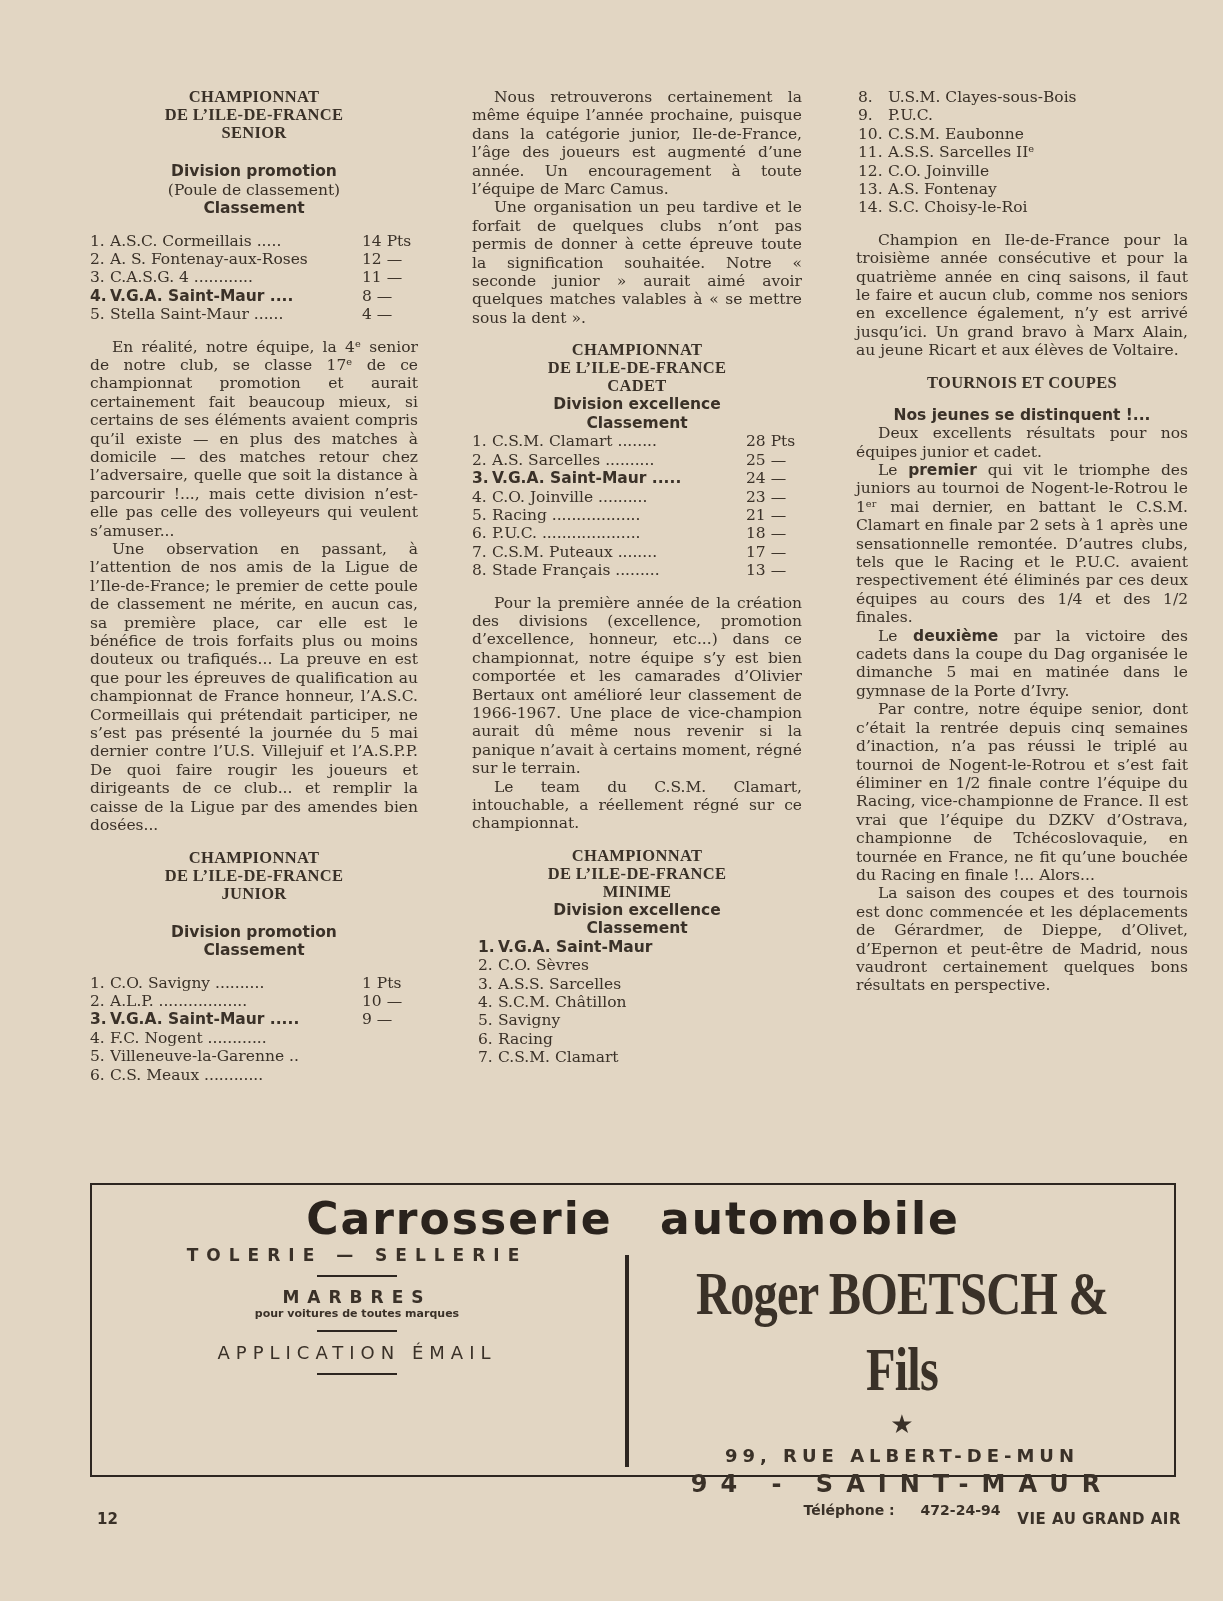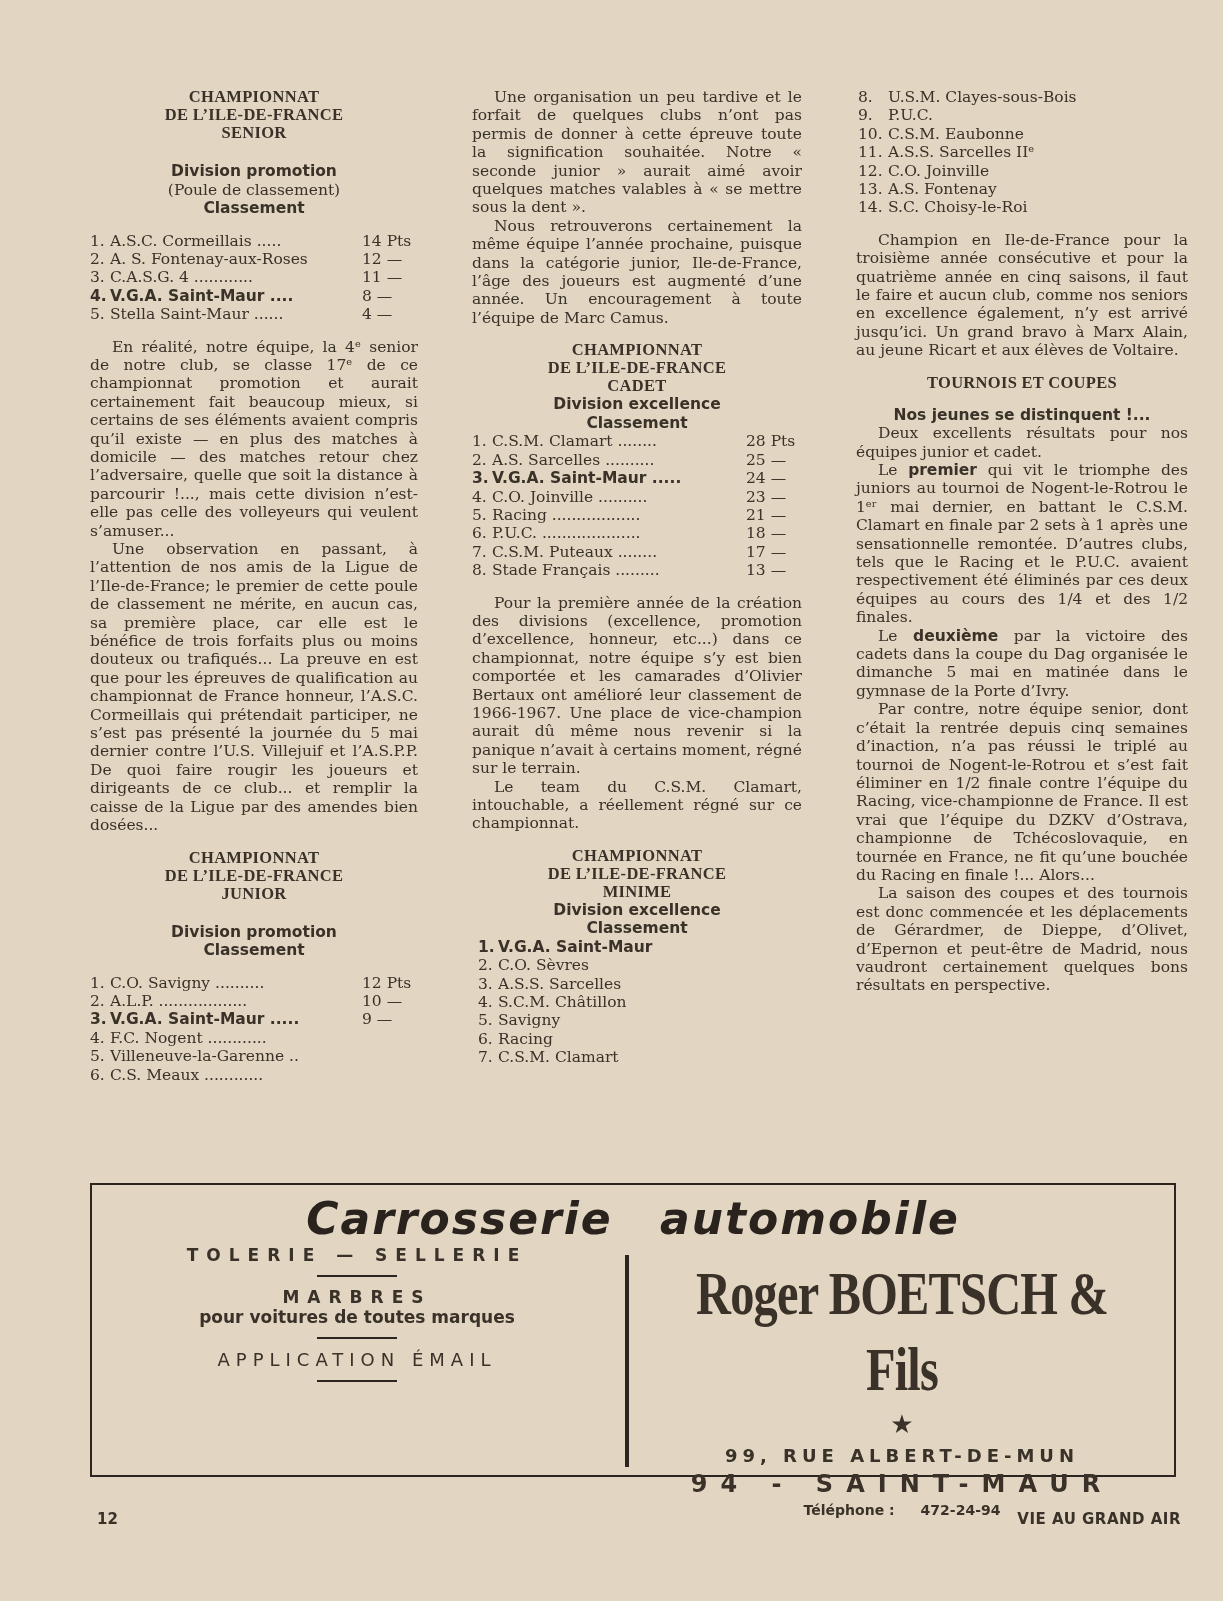--- a/index.html
+++ b/index.html
@@ -31,26 +31,26 @@
   .rank-wide .rk { width: 30px; }
   p { margin: 0; text-indent: 22px; }
   b.bold { font-family: "DejaVu Sans", sans-serif; }
   
   .ad {
     position: absolute; left: 90px; top: 1183px; width: 1086px; height: 294px;
     border: 2px solid #2d2620; box-sizing: border-box;
   }
   .ad-title {
     position: absolute; top: 8px; left: 0; width: 100%; text-align: center;
-    font-family: "DejaVu Sans", sans-serif; font-weight: bold; font-style: italic;
+    font-family: "DejaVu Sans", sans-serif; font-weight: bold; 
     font-size: 44px; letter-spacing: 2px; color: #2a231d; word-spacing: 30px;
   }
   .ad-left { position: absolute; left: 30px; top: 60px; width: 470px; text-align: center; font-family: "DejaVu Sans", sans-serif; }
   .ad-left .sp { letter-spacing: 8px; font-weight: bold; font-size: 17px; }
-  .ad-left .sm { font-weight: bold; font-size: 17px; }
+  .ad-left .sm { font-weight: bold; font-size: 11px; }
   .ad-left .light { letter-spacing: 6px; font-size: 18px; }
   .ad-left .light2 { font-size: 17px; }
   .rule { width: 80px; height: 2px; background: #2d2620; margin: 10px auto; }
   .ad-divider { position: absolute; left: 533px; top: 70px; width: 4px; height: 212px; background: #2d2620; }
   .ad-right { position: absolute; left: 545px; top: 70px; width: 530px; text-align: center; font-family: "DejaVu Sans", sans-serif; }
   .ad-name { font-family: "Liberation Serif", serif; font-weight: bold; font-size: 62px; transform: scaleX(0.78); letter-spacing: -1px; line-height: 76px; }
   .ad-star { font-size: 26px; margin: 2px 0 6px; }
   .ad-addr { font-weight: bold; letter-spacing: 5px; font-size: 18px; margin-bottom: 4px; }
   .ad-city { font-weight: bold; letter-spacing: 13px; font-size: 24px; margin-bottom: 4px; }
   .ad-tel { font-weight: bold; font-size: 14px; }
@@ -109,21 +109,21 @@
     <div class="head">JUNIOR</div>
   </div>
   <div class="gap2"></div>
   <div class="sub">Division promotion</div>
   <div class="sub">Classement</div>
   <div class="gap"></div>
   <div>
       <div class="row">
         <span class="rk">1.</span>
         <span class="tm">C.O. Savigny ..........</span>
-        <span class="pt">12 Pts</span>
+        <span class="pt">1 Pts</span>
       </div>
       <div class="row">
         <span class="rk">2.</span>
         <span class="tm">A.L.P. ..................</span>
         <span class="pt">10 —</span>
       </div>
       <div class="row bold">
         <span class="rk">3.</span>
         <span class="tm">V.G.A. Saint-Maur .....</span>
         <span class="pt">9 —</span>
@@ -140,22 +140,22 @@
       </div>
       <div class="row">
         <span class="rk">6.</span>
         <span class="tm">C.S. Meaux ............</span>
         <span class="pt"></span>
       </div>
     </div>
 </div>
 
 <div class="col col2">
+  <p>Nous retrouverons certainement la même équipe l’année prochaine, puisque dans la catégorie junior, Ile-de-France, l’âge des joueurs est augmenté d’une année. Un encouragement à toute l’équipe de Marc Camus.</p>
   <p>Une organisation un peu tardive et le forfait de quelques clubs n’ont pas permis de donner à cette épreuve toute la signification souhaitée. Notre « seconde junior » aurait aimé avoir quelques matches valables à « se mettre sous la dent ».</p>
-  <p>Nous retrouverons certainement la même équipe l’année prochaine, puisque dans la catégorie junior, Ile-de-France, l’âge des joueurs est augmenté d’une année. Un encouragement à toute l’équipe de Marc Camus.</p>
   <div class="gap"></div>
   <div>
     <div class="head">CHAMPIONNAT</div>
     <div class="head">DE L’ILE-DE-FRANCE</div>
     <div class="head">CADET</div>
   </div>
   <div class="sub">Division excellence</div>
   <div class="sub">Classement</div>
   <div>
       <div class="row">

